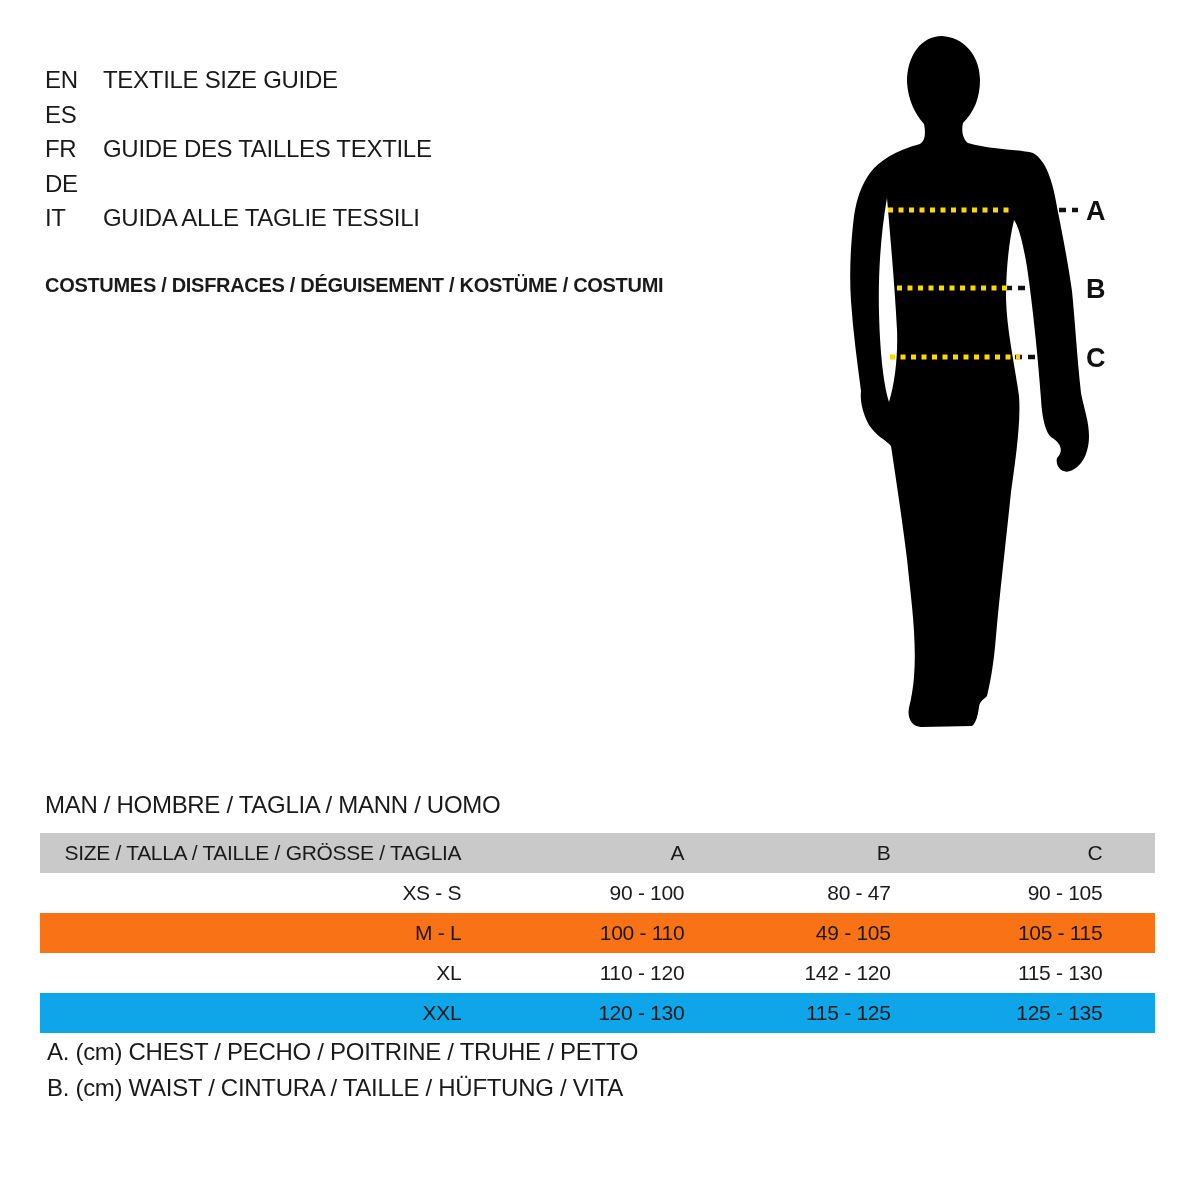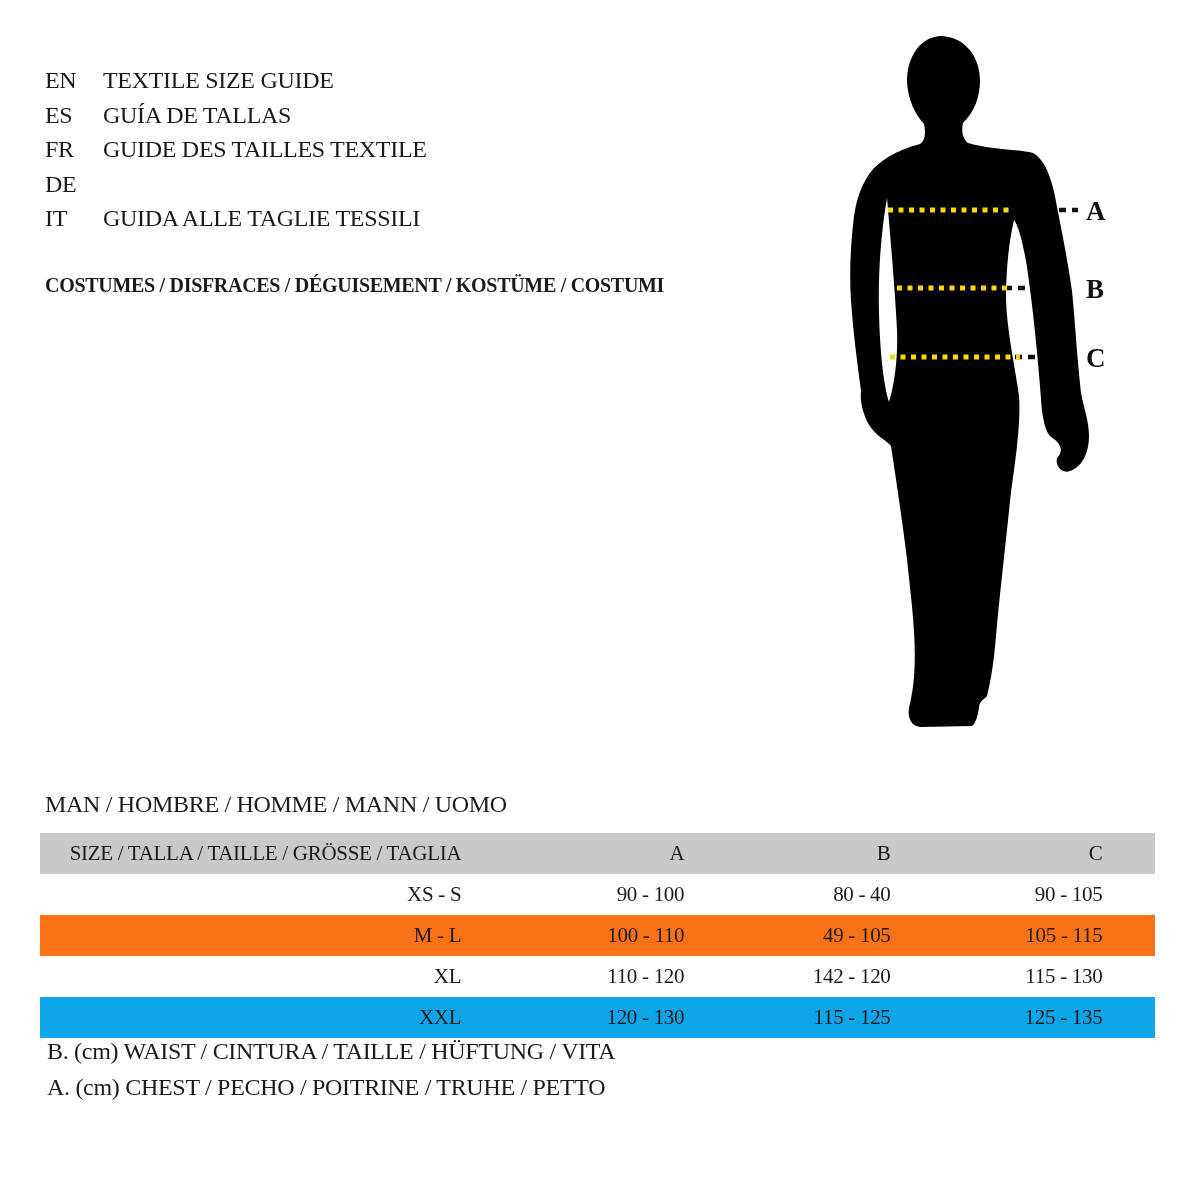--- a/index.html
+++ b/index.html
@@ -1,18 +1,18 @@
 <!DOCTYPE html>
 <html><head>
 <meta charset="utf-8">
 <style>
   html,body{margin:0;padding:0;background:#ffffff;}
   .page{
     position:relative;width:1200px;height:1200px;background:#ffffff;overflow:hidden;
-    font-family:Liberation Serif, serif;color:#1a1a1a;
+    font-family:Liberation Sans, sans-serif;color:#1a1a1a;
   }
   
   .lang-list{position:absolute;left:45px;top:63px;}
   .lang-row{display:flex;height:34.6px;line-height:34.6px;font-size:24px;letter-spacing:-0.3px;}
   .lang-code{width:58px;flex:0 0 58px;}
   .lang-title{white-space:nowrap;}
   
   .heading{position:absolute;left:45px;top:274px;font-size:20px;font-weight:bold;
            letter-spacing:-0.3px;white-space:nowrap;}
   
@@ -36,21 +36,20 @@
 
 <div class="page">
 
   <div class="lang-list">
     <div class="lang-row">
       <span class="lang-code">EN</span>
       <span class="lang-title">TEXTILE SIZE GUIDE</span>
     </div>
     <div class="lang-row">
       <span class="lang-code">ES</span>
-      <span class="lang-title">GUÍA DE TALLAS</span>
     </div>
     <div class="lang-row">
       <span class="lang-code">FR</span>
       <span class="lang-title">GUIDE DES TAILLES TEXTILE</span>
     </div>
     <div class="lang-row">
       <span class="lang-code">DE</span>
     </div>
     <div class="lang-row">
       <span class="lang-code">IT</span>
@@ -121,21 +120,21 @@
       <line x1="890" y1="357" x2="1020" y2="357"></line>
     </g>
 
     <g font-size="27" font-weight="bold" fill="#111111">
       <text x="1086" y="220">A</text>
       <text x="1086" y="298">B</text>
       <text x="1086" y="367">C</text>
     </g>
   </svg>
 
-  <div class="man-caption">MAN / HOMBRE / HOMME / MANN / UOMO</div>
+  <div class="man-caption">MAN / HOMBRE / TAGLIA / MANN / UOMO</div>
 
   <div class="size-table-wrap">
     <table class="size-table">
       <colgroup>
         <col style="width:38.5%">
           <col style="width:20%">
           <col style="width:18.5%">
           <col style="width:19%">
           <col style="width:4%">
       </colgroup>
@@ -143,21 +142,21 @@
           <tr class="hdr" style="background:#c9c9c9;">
         <th class="size-col">SIZE / TALLA / TAILLE / GRÖSSE / TAGLIA</th>
         <th class="num-col">A</th>
         <th class="num-col">B</th>
         <th class="num-col">C</th>
         <th></th>
       </tr>
       <tr class="row">
         <td class="size-col">XS - S</td>
         <td class="num-col">90 - 100</td>
-        <td class="num-col">80 - 40</td>
+        <td class="num-col">80 - 47</td>
         <td class="num-col">90 - 105</td>
         <td></td>
       </tr>
       <tr class="row" style="background:#f97316;">
         <td class="size-col">M - L</td>
         <td class="num-col">100 - 110</td>
         <td class="num-col">49 - 105</td>
         <td class="num-col">105 - 115</td>
         <td></td>
       </tr>
@@ -173,17 +172,17 @@
         <td class="num-col">120 - 130</td>
         <td class="num-col">115 - 125</td>
         <td class="num-col">125 - 135</td>
         <td></td>
       </tr>
     </tbody>
       </table>
   </div>
 
   <div class="legend">
+    <div class="legend-row">A. (cm) CHEST / PECHO / POITRINE / TRUHE / PETTO</div>
     <div class="legend-row">B. (cm) WAIST / CINTURA / TAILLE / HÜFTUNG / VITA</div>
-    <div class="legend-row">A. (cm) CHEST / PECHO / POITRINE / TRUHE / PETTO</div>
   </div>
 
 </div>
 
 </body></html>

